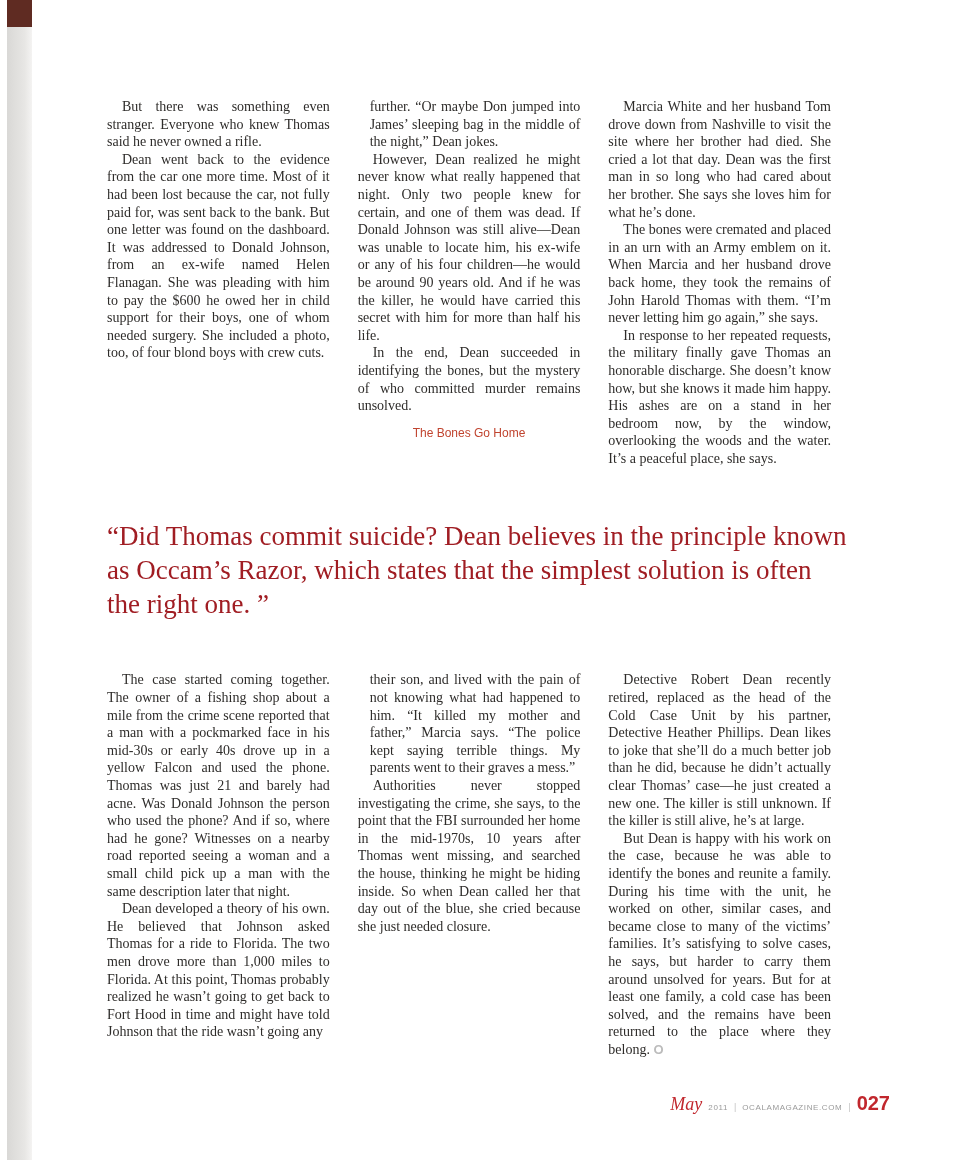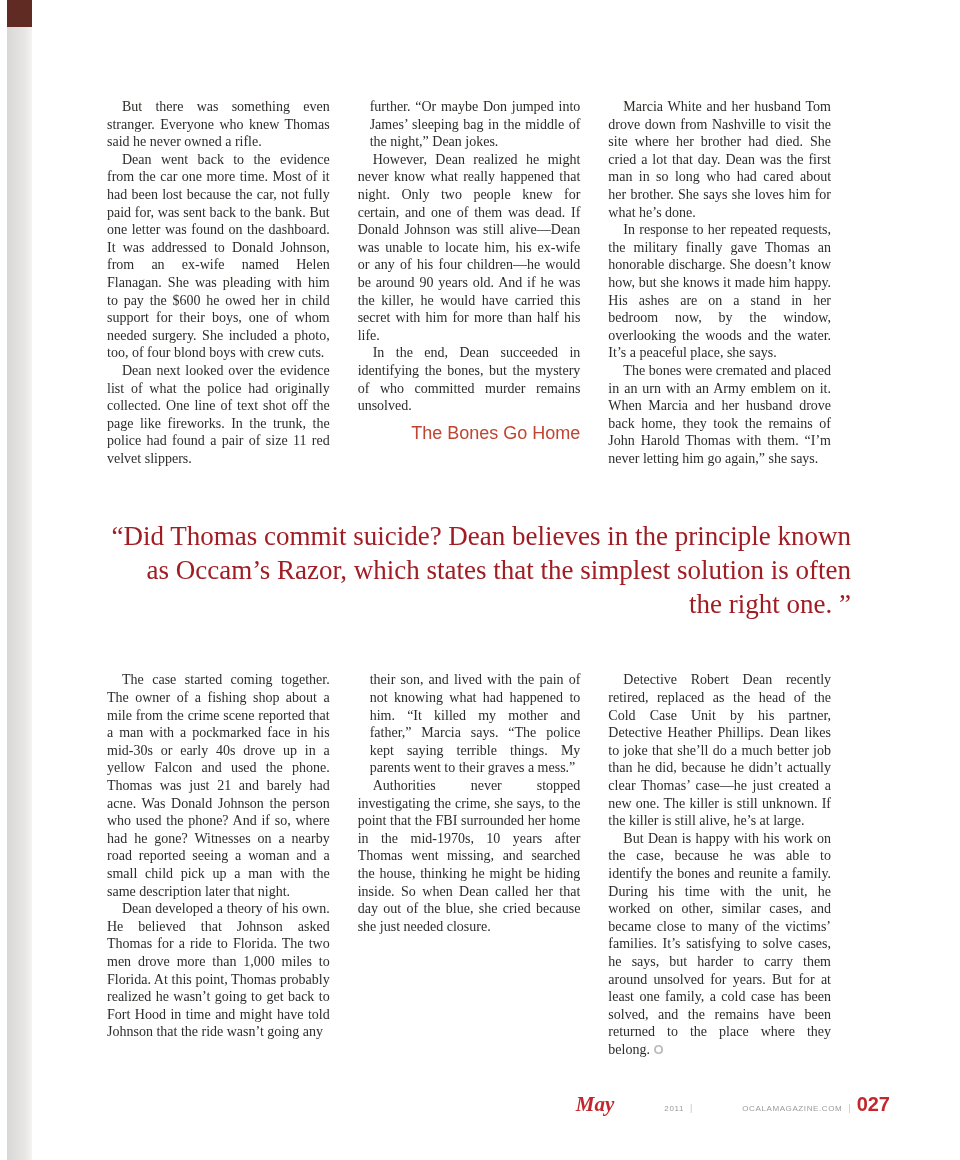--- a/index.html
+++ b/index.html
@@ -30,43 +30,43 @@
     position:absolute;left:107px;top:98px;width:724px;
   }
   .cols{display:flex;gap:28px;}
   .col{
     flex:1 1 0;font-size:14px;line-height:17.6px;text-align:justify;
   }
   .col p{margin:0;text-indent:15px;}
   .col p.noindent{text-indent:0;margin-left:12px;}
   .section-heading{
     font-family:"Liberation Sans", sans-serif;
-    color:var(--heading-red);font-size:18px;font-weight:normal;
-    margin:10px 0 4px;text-indent:0;text-align:right;
+    color:var(--heading-red);font-size:12px;font-weight:normal;
+    margin:10px 0 4px;text-indent:0;text-align:center;
   }
   .pullquote{
-    width:744px;margin:52px auto 50px;text-align:right;
+    width:744px;margin:52px auto 50px;text-align:left;
     font-size:27px;line-height:34px;color:var(--quote-red);
     font-family:"Liberation Serif", serif;
   }
   .endmark{
     color:var(--end-mark-gray);font-family:"Liberation Sans", sans-serif;
     font-weight:bold;font-size:13px;
   }
   .footer{
     position:absolute;top:1092px;right:70px;
     display:flex;align-items:baseline;gap:6px;white-space:nowrap;
   }
   .footer .month{
-    font-style:italic;color:var(--accent-red);font-size:21px;
-    font-family:"Liberation Serif", serif;font-weight:bold;
+    font-style:italic;color:var(--accent-red);font-size:18px;
+    font-family:"Liberation Serif", serif;font-weight:normal;
   }
   .footer .meta{
     font-family:"Liberation Sans", sans-serif;font-size:8px;
-    color:var(--footer-gray);letter-spacing:0.6px;margin-left:44px;
+    color:var(--footer-gray);letter-spacing:0.6px;
   }
   .footer .sep{
     font-family:"Liberation Sans", sans-serif;font-size:9px;
     color:#c4c4c4;
   }
   .footer .pagenum{
     font-family:"Liberation Sans", sans-serif;font-size:20px;
     font-weight:bold;color:var(--accent-red);
   }
 </style>
@@ -75,32 +75,31 @@
 
 <div class="page-edge"></div>
 <div class="corner-mark"></div>
 
 <main class="content">
 
   <section class="cols">
     <div class="col">
       <p>But there was something even stranger. Everyone who knew Thomas said he never owned a rifle.</p>
       <p>Dean went back to the evidence from the car one more time. Most of it had been lost because the car, not fully paid for, was sent back to the bank. But one letter was found on the dashboard. It was addressed to Donald Johnson, from an ex-wife named Helen Flanagan. She was pleading with him to pay the $600 he owed her in child support for their boys, one of whom needed surgery. She included a photo, too, of four blond boys with crew cuts.</p>
-      <p>Dean next looked over the evidence list of what the police had originally collected. One line of text shot off the page like fireworks. In the trunk, the police had found a pair of size 11 red velvet slippers.</p>
     </div>
     <div class="col">
       <p class="noindent">further. “Or maybe Don jumped into James’ sleeping bag in the middle of the night,” Dean jokes.</p>
       <p>However, Dean realized he might never know what really happened that night. Only two people knew for certain, and one of them was dead. If Donald Johnson was still alive—Dean was unable to locate him, his ex-wife or any of his four children—he would be around 90 years old. And if he was the killer, he would have carried this secret with him for more than half his life.</p>
       <p>In the end, Dean succeeded in identifying the bones, but the mystery of who committed murder remains unsolved.</p>
       <h3 class="section-heading">The Bones Go Home</h3>
     </div>
     <div class="col">
       <p>Marcia White and her husband Tom drove down from Nashville to visit the site where her brother had died. She cried a lot that day. Dean was the first man in so long who had cared about her brother. She says she loves him for what he’s done.</p>
+      <p>The bones were cremated and placed in an urn with an Army emblem on it. When Marcia and her husband drove back home, they took the remains of John Harold Thomas with them. “I’m never letting him go again,” she says.</p>
       <p>In response to her repeated requests, the military finally gave Thomas an honorable discharge. She doesn’t know how, but she knows it made him happy. His ashes are on a stand in her bedroom now, by the window, overlooking the woods and the water. It’s a peaceful place, she says.</p>
-      <p>The bones were cremated and placed in an urn with an Army emblem on it. When Marcia and her husband drove back home, they took the remains of John Harold Thomas with them. “I’m never letting him go again,” she says.</p>
     </div>
   </section>
 
   <div class="pullquote">“Did Thomas commit suicide? Dean believes in the principle known as Occam’s Razor, which states that the simplest solution is often the right one. ”</div>
 
   <section class="cols">
     <div class="col">
       <p>The case started coming together. The owner of a fishing shop about a mile from the crime scene reported that a man with a pockmarked face in his mid-30s or early 40s drove up in a yellow Falcon and used the phone. Thomas was just 21 and barely had acne. Was Donald Johnson the person who used the phone? And if so, where had he gone? Witnesses on a nearby road reported seeing a woman and a small child pick up a man with the same description later that night.</p>
       <p>Dean developed a theory of his own. He believed that Johnson asked Thomas for a ride to Florida. The two men drove more than 1,000 miles to Florida. At this point, Thomas probably realized he wasn’t going to get back to Fort Hood in time and might have told Johnson that the ride wasn’t going any</p>
     </div>

